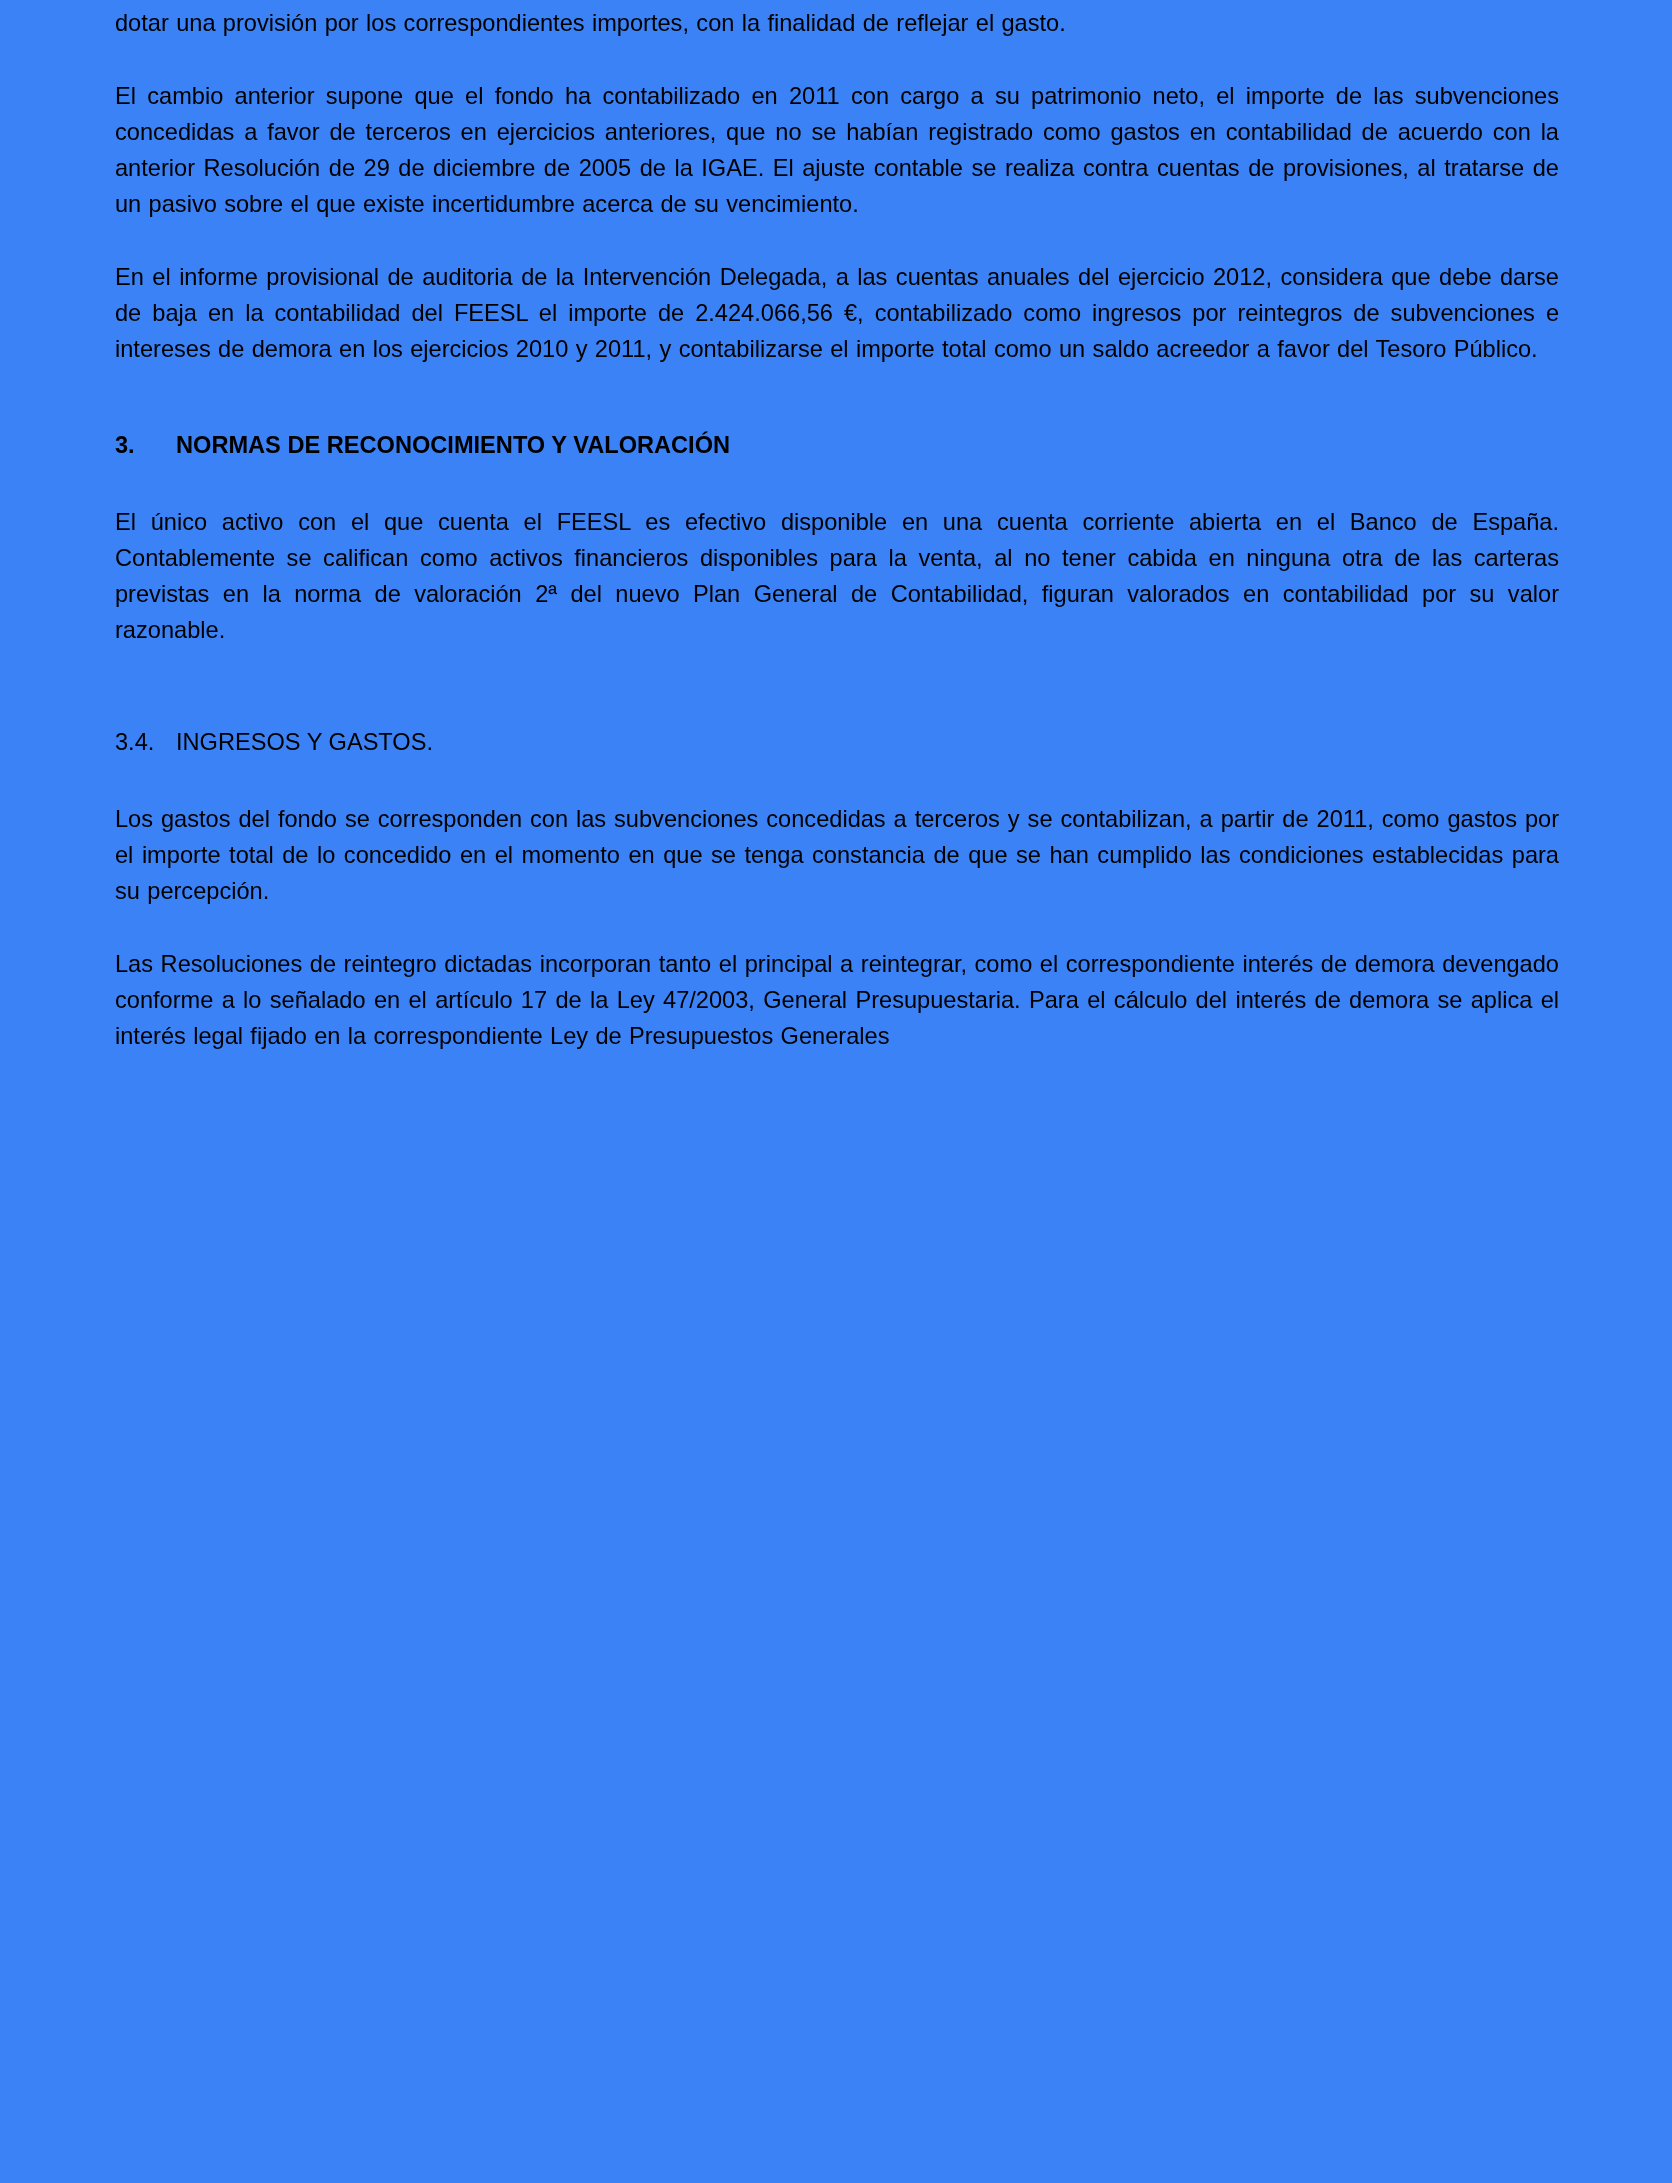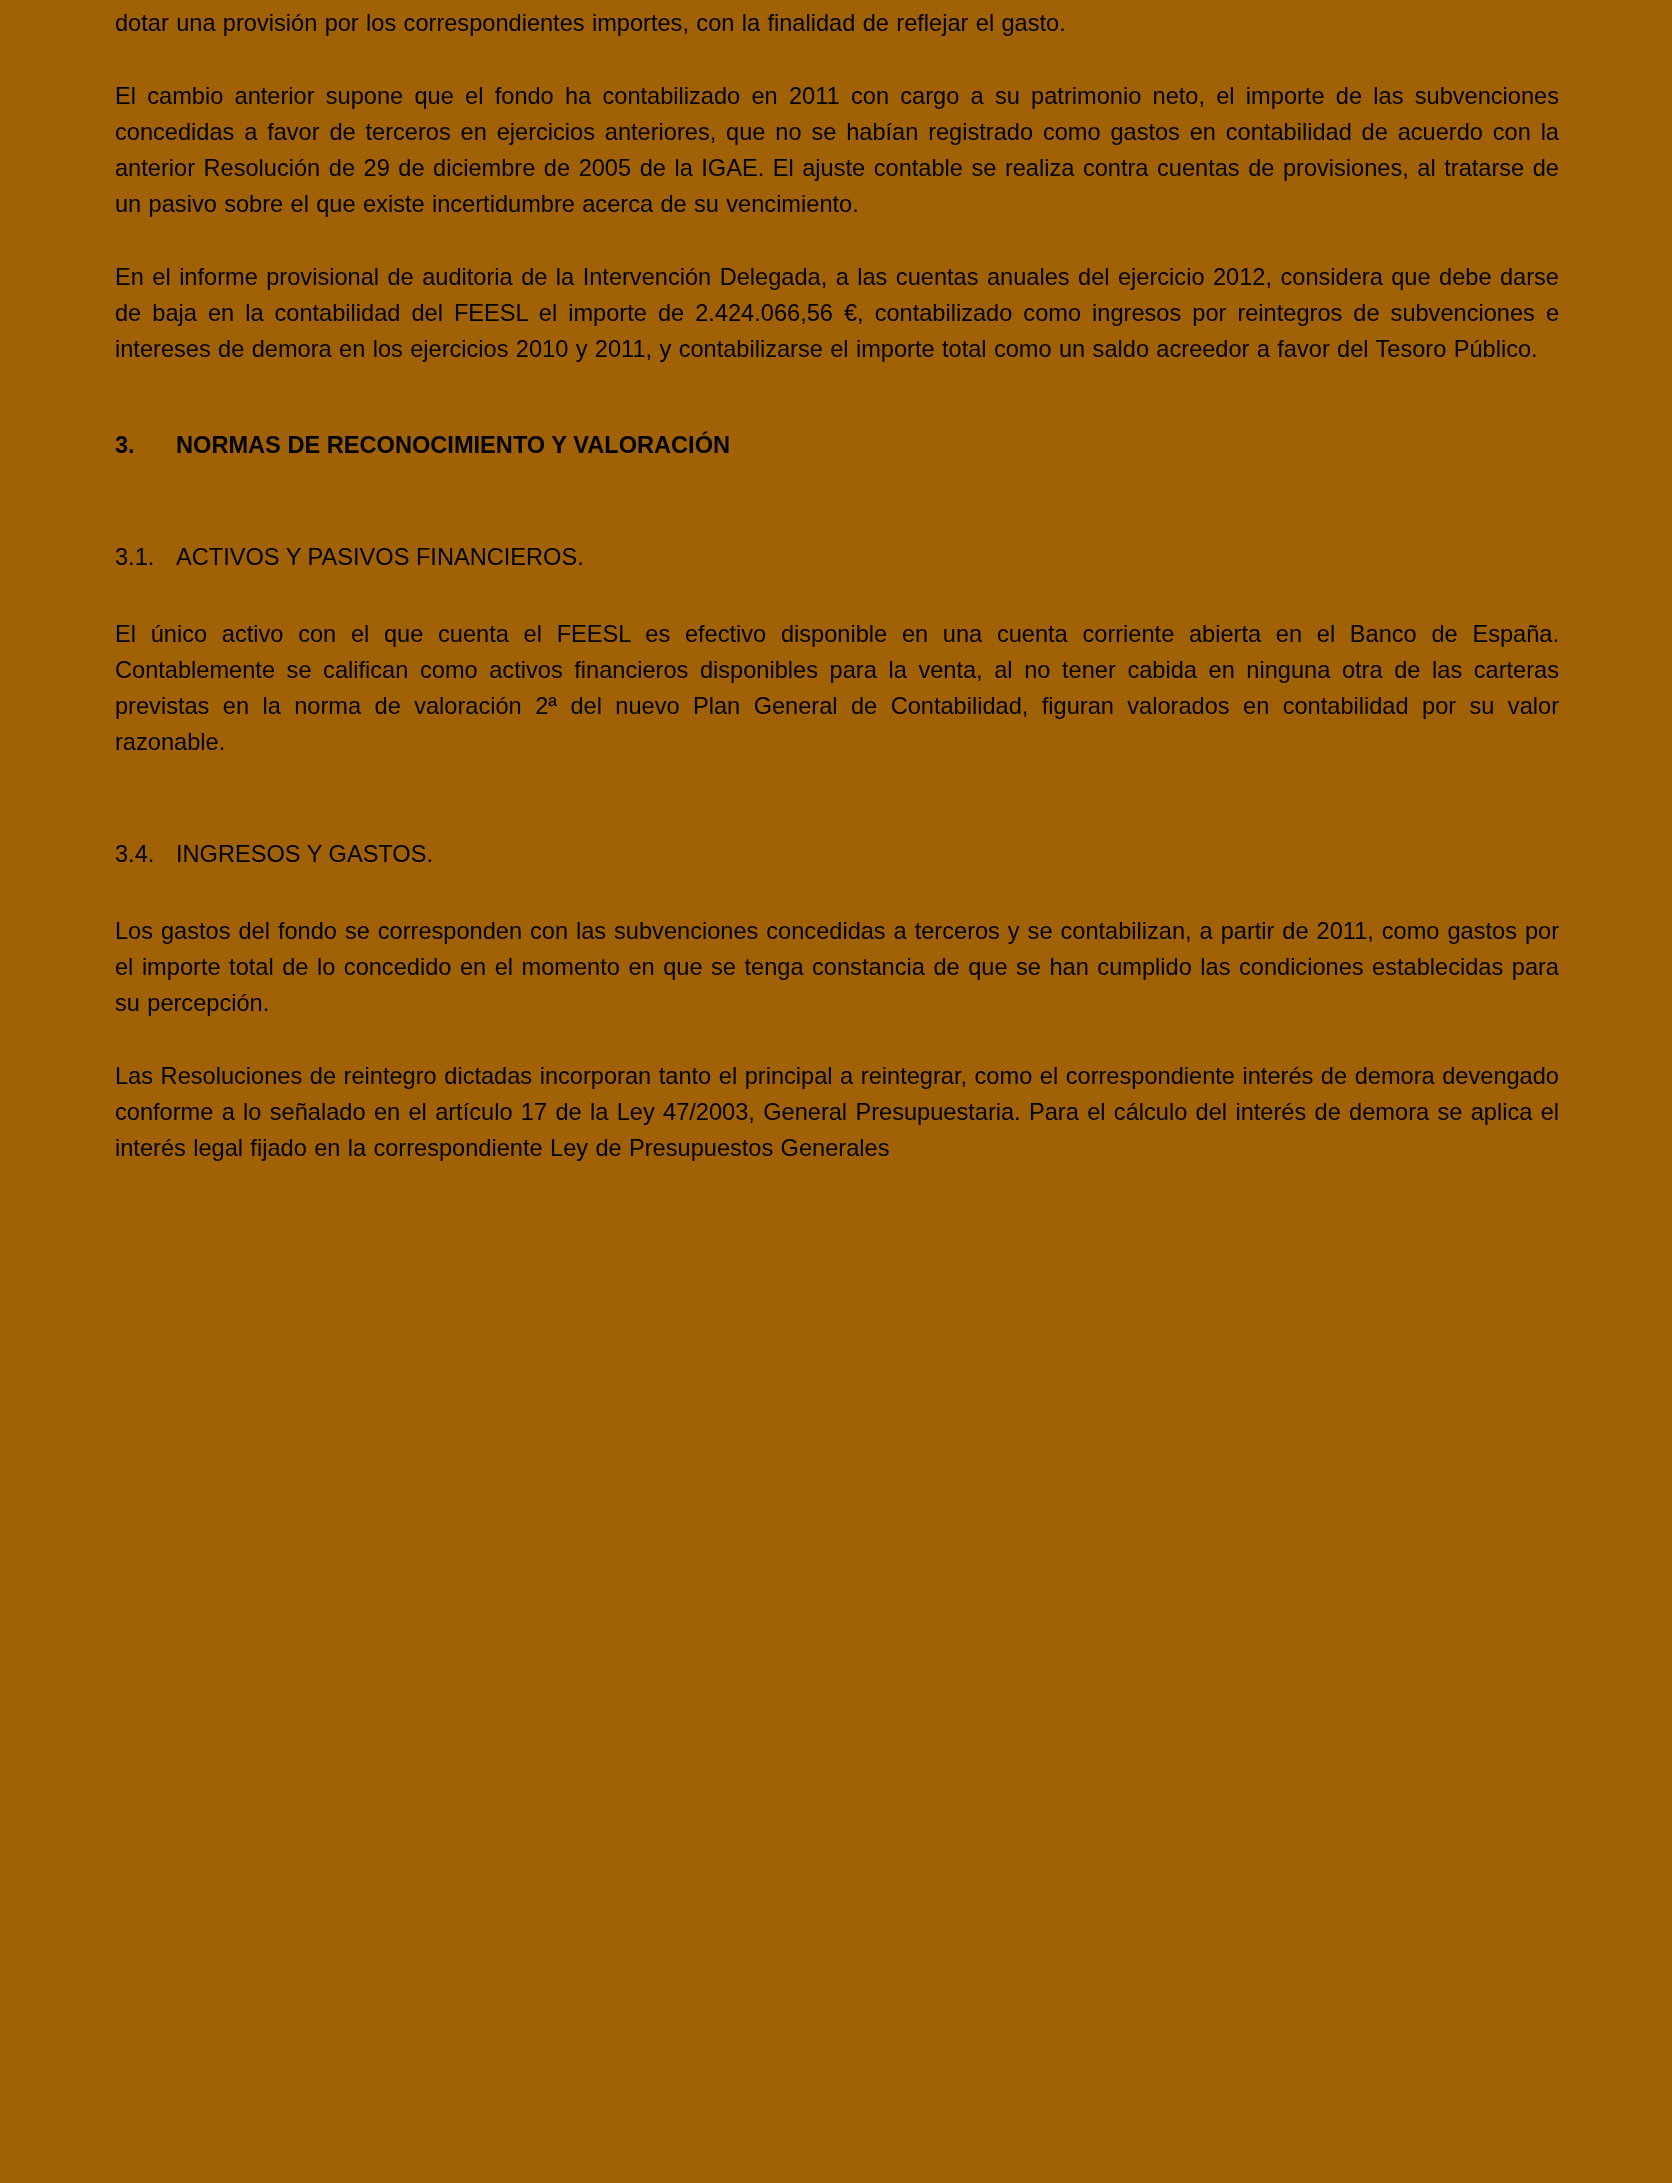--- a/index.html
+++ b/index.html
@@ -12,21 +12,21 @@
     background: #ffffff;
     color: #000000;
     font-family: "Liberation Sans", sans-serif;
   }
   .page {
     box-sizing: border-box;
     width: 1672px;
     height: 2183px;
     padding: 4.7px 113px 0 115px;
     overflow: hidden;
-    background: #a16207;
+    background: #3b82f6;
   }
   .para {
     font-size: 23.6px;
     line-height: 36px;
     text-align: justify;
     margin: 0 0 37px 0;
     word-spacing: 0.8px;
   }
   .heading {
     display: flex;
@@ -67,24 +67,20 @@
 
   <p class="para">En el informe provisional de auditoria de la Intervención Delegada, a las cuentas anuales del ejercicio 2012, considera que debe darse de baja en la contabilidad del FEESL el importe de 2.424.066,56 €, contabilizado como ingresos por reintegros de subvenciones e intereses de demora en los ejercicios 2010 y 2011, y contabilizarse el importe total como un saldo acreedor a favor del Tesoro Público.</p>
 
 
   <div class="heading main">
     <span class="num">3.</span>
     <span class="title">NORMAS DE RECONOCIMIENTO Y VALORACIÓN</span>
   </div>
 
 
-  <div class="heading sub">
-    <span class="num">3.1.</span>
-    <span class="title">ACTIVOS Y PASIVOS FINANCIEROS.</span>
-  </div>
 
   <p class="para">El único activo con el que cuenta el FEESL es efectivo disponible en una cuenta corriente abierta en el Banco de España. Contablemente se califican como activos financieros disponibles para la venta, al no tener cabida en ninguna otra de las carteras previstas en la norma de valoración 2ª del nuevo Plan General de Contabilidad, figuran valorados en contabilidad por su valor razonable.</p>
 
   <div class="heading sub">
     <span class="num">3.4.</span>
     <span class="title">INGRESOS Y GASTOS.</span>
   </div>
 
   <p class="para">Los gastos del fondo se corresponden con las subvenciones concedidas a terceros y se contabilizan, a partir de 2011, como gastos por el importe total de lo concedido en el momento en que se tenga constancia de que se han cumplido las condiciones establecidas para su percepción.</p>
 

